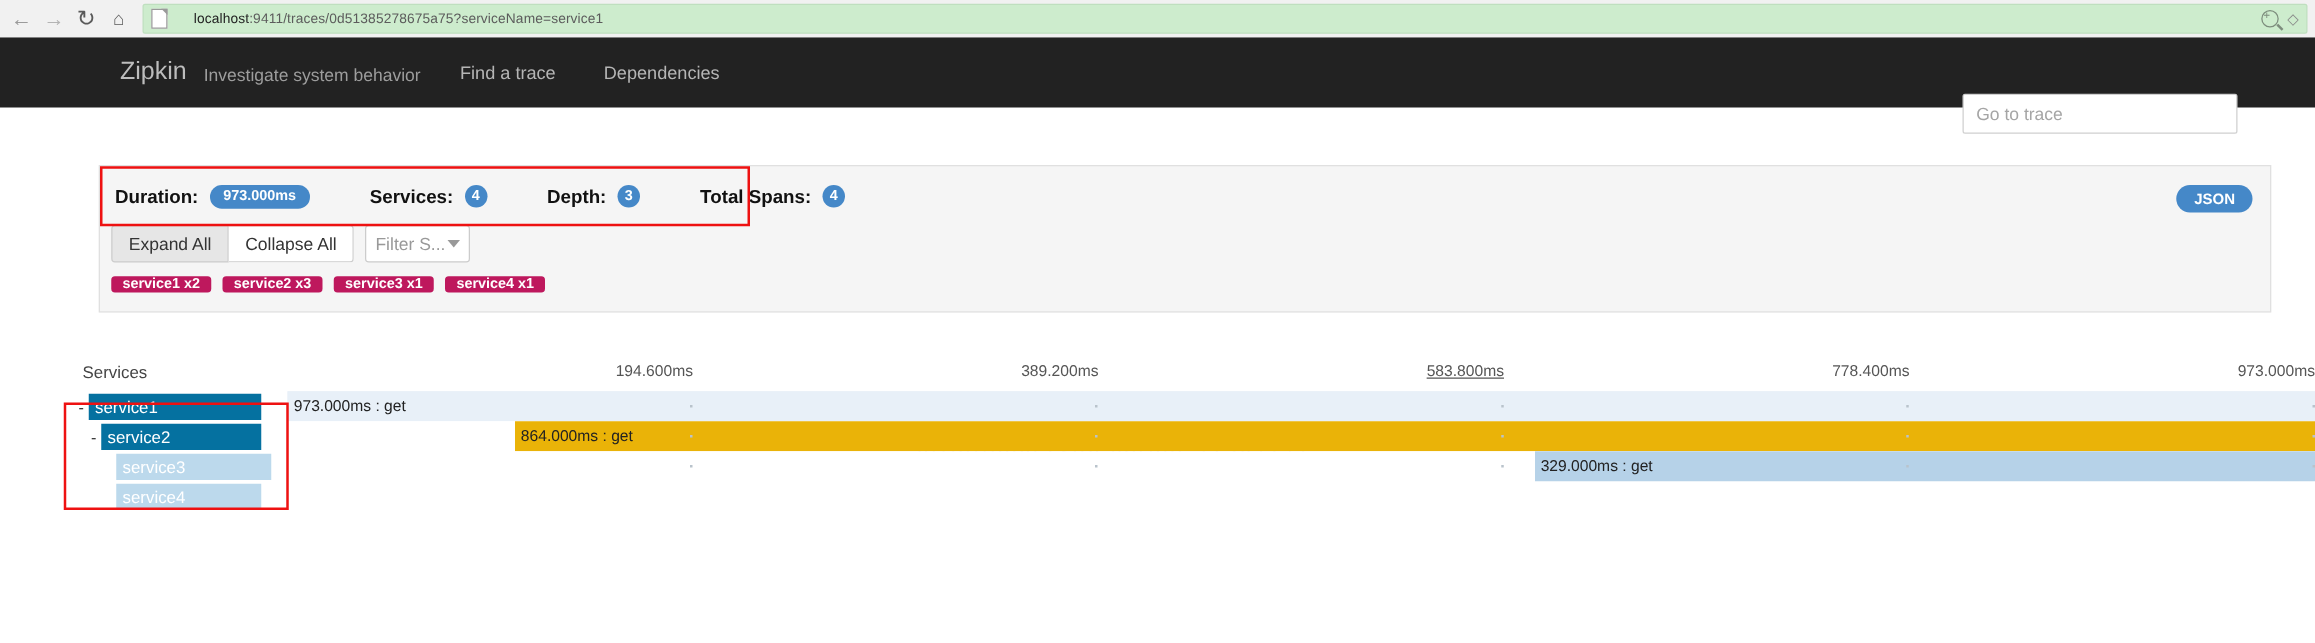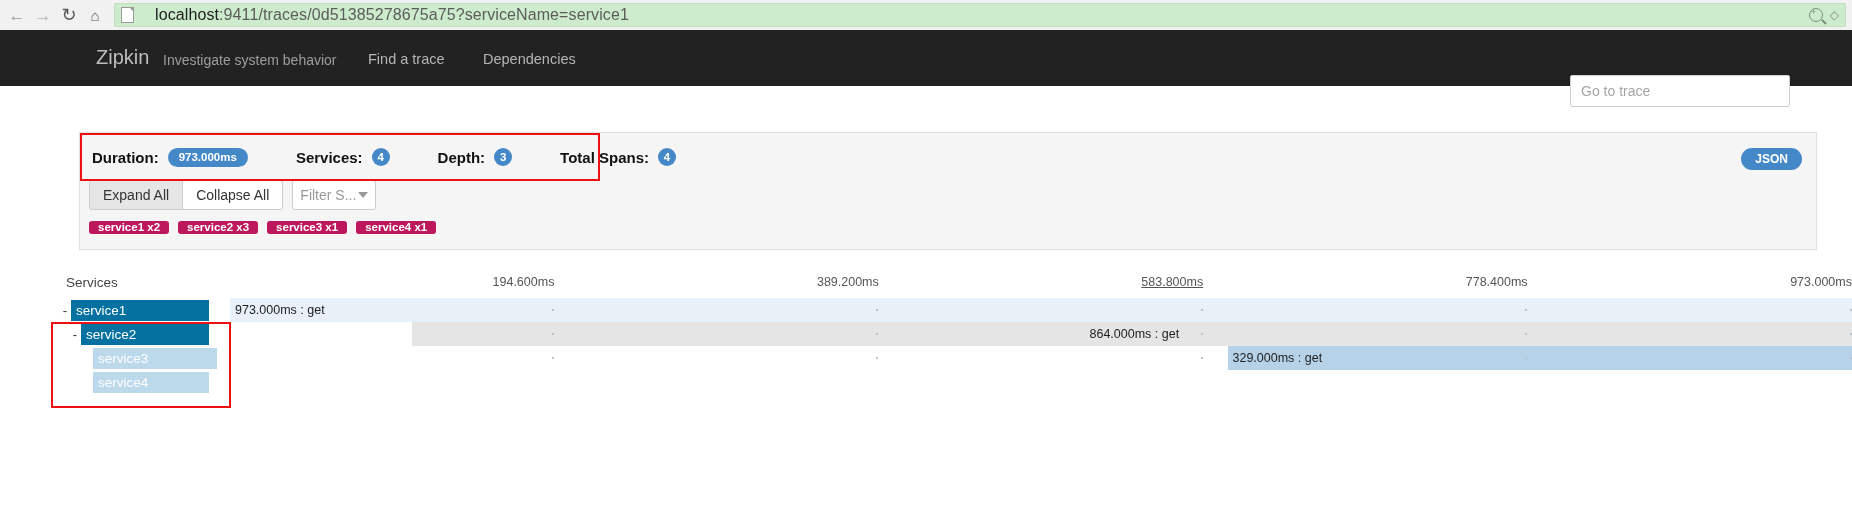--- a/index.html
+++ b/index.html
@@ -66,21 +66,21 @@
   }
   .page-ico:after {
     content: "";
     position: absolute;
     top: -1px; right: -1px;
     border-width: 0 5px 5px 0;
     border-style: solid;
     border-color: transparent #9a9a9a transparent transparent;
   }
   .url-text {
-    font-size: 16px;
+    font-size: 11px;
     color: #222222;
     white-space: nowrap;
     letter-spacing: 0.1px;
     padding-left: 14px;
   }
   .url-text .dim { color: #5c5c5c; }
   .omni-right {
     position: absolute;
     right: 6px; top: 0;
     height: 22px;
@@ -305,21 +305,21 @@
     font-family: "DejaVu Serif", serif;
     font-size: 16px;
     color: #dedede;
     letter-spacing: 1.3px;
     white-space: nowrap;
   }
 
   
   .trace {
     position: absolute;
-    left: 55px; top: 269px;
+    left: 55px; top: 284px;
     width: 1797px;
     height: 135px;
   }
   .svc-col {
     position: absolute;
     left: 0; top: 0;
     width: 175px;
     height: 135px;
   }
   .svc-head {
@@ -516,21 +516,21 @@
             <div class="dots">
               <span class="dot" style="left: 19.85%;"></span>
               <span class="dot" style="left: 39.85%;"></span>
               <span class="dot" style="left: 59.85%;"></span>
               <span class="dot" style="left: 79.85%;"></span>
               <span class="dot" style="left: 99.85%;"></span>
             </div>
           </div>
           <div class="tl-row">
             <div class="rowbg" style="background: rgb(255, 255, 255);"></div>
-            <div class="bar" style="left: 11.2%; width: 88.8%; background: #e5e5e5; text-align: center;">864.000ms : get</div>
+            <div class="bar" style="left: 11.2%; width: 88.8%; background: #eab308;">864.000ms : get</div>
             <div class="dots">
               <span class="dot" style="left: 19.85%;"></span>
               <span class="dot" style="left: 39.85%;"></span>
               <span class="dot" style="left: 59.85%;"></span>
               <span class="dot" style="left: 79.85%;"></span>
               <span class="dot" style="left: 99.85%;"></span>
             </div>
           </div>
           <div class="tl-row">
             <div class="rowbg" style="background: rgb(255, 255, 255);"></div>

